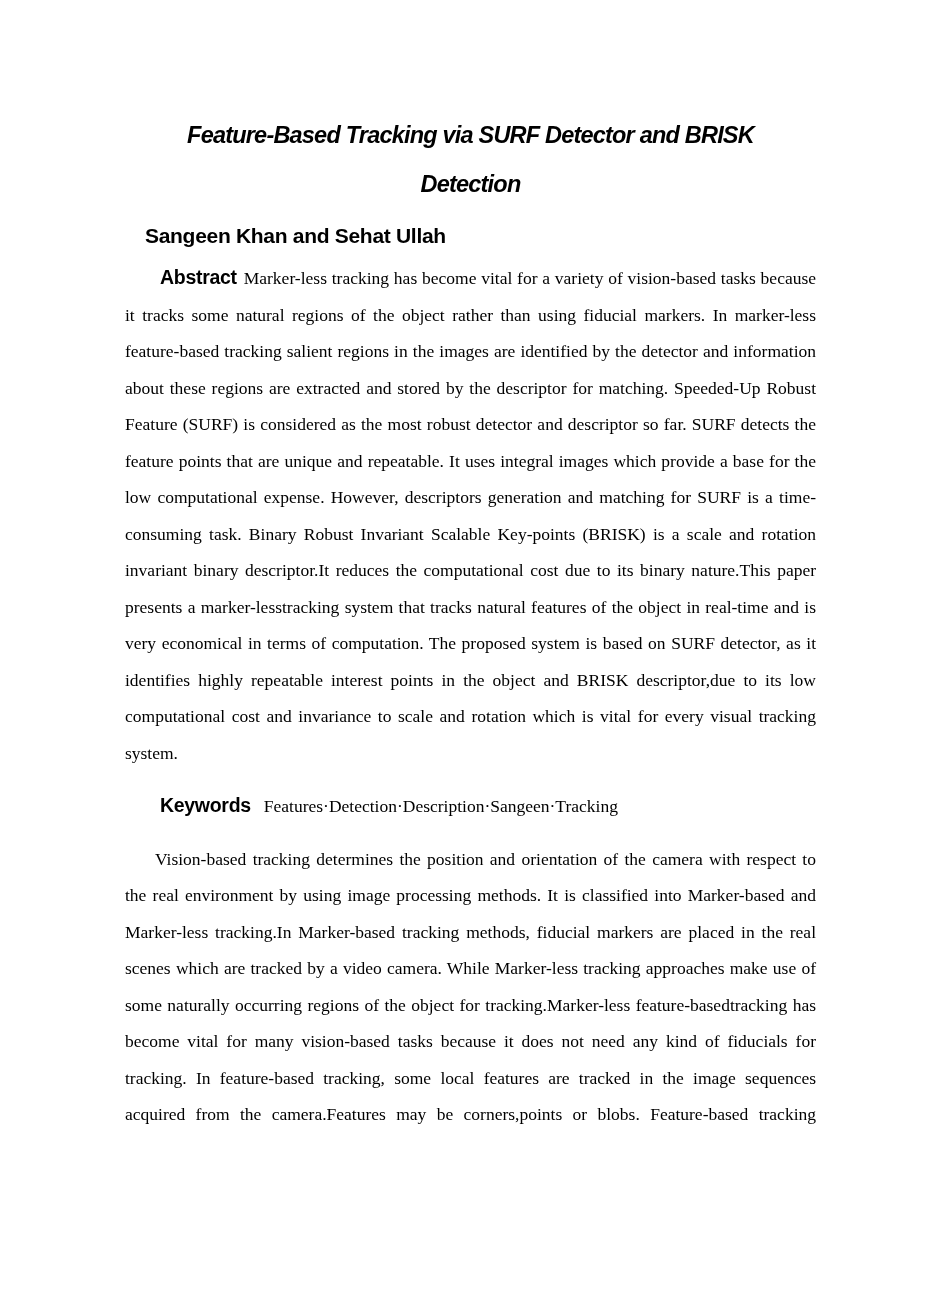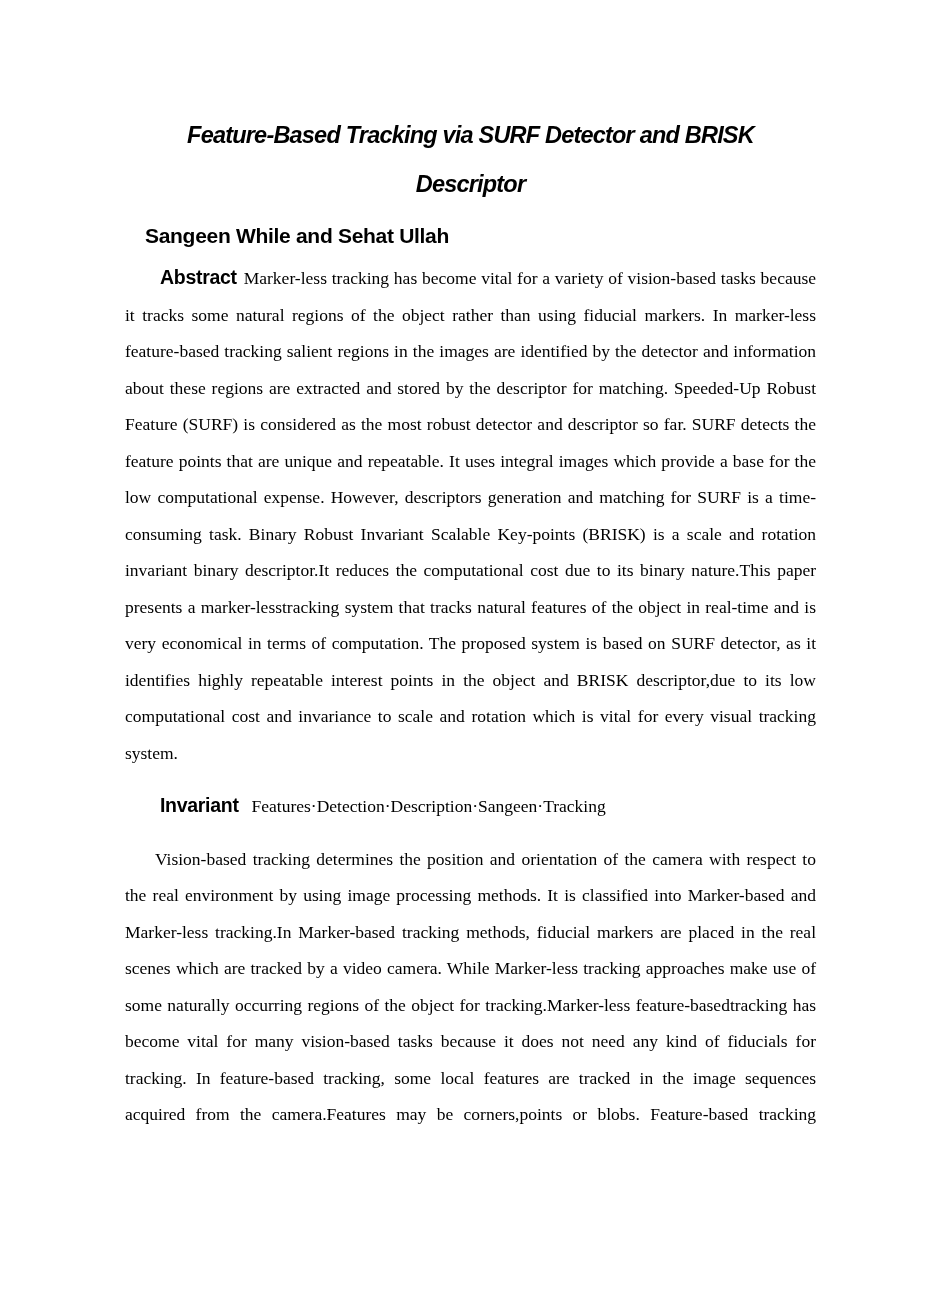--- a/index.html
+++ b/index.html
@@ -80,25 +80,25 @@
     text-align-last: justify;
   }
 </style>
 </head>
 <body>
 
 <div class="page">
 
   <h1 class="title">
     <span class="tline">Feature-Based Tracking via SURF Detector and BRISK</span>
-    <span class="tline">Descriptor</span>
+    <span class="tline">Detection</span>
   </h1>
 
-  <div class="authors">Sangeen While and Sehat Ullah</div>
+  <div class="authors">Sangeen Khan and Sehat Ullah</div>
 
   <p class="body-para abstract"><span class="lead abstract-lead">Abstract</span><span>Marker-less tracking has become vital for a variety of vision-based tasks because it tracks some natural regions of the object rather than using fiducial markers. In marker-less feature-based tracking salient regions in the images are identified by the detector and information about these regions are extracted and stored by the descriptor for matching. Speeded-Up Robust Feature (SURF) is considered as the most robust detector and descriptor so far. SURF detects the feature points that are unique and repeatable. It uses integral images which provide a base for the low computational expense. However, descriptors generation and matching for SURF is a time-consuming task. Binary Robust Invariant Scalable Key-points (BRISK) is a scale and rotation invariant binary descriptor.It reduces the computational cost due to its binary nature.This paper presents a marker-lesstracking system that tracks natural features of the object in real-time and is very economical in terms of computation. The proposed system is based on SURF detector, as it identifies highly repeatable interest points in the object and BRISK descriptor,due to its low computational cost and invariance to scale and rotation which is vital for every visual tracking system.</span></p>
 
-  <p class="body-para keywords"><span class="lead kw-lead">Invariant</span><span>Features·Detection·Description·Sangeen·Tracking</span></p>
+  <p class="body-para keywords"><span class="lead kw-lead">Keywords</span><span>Features·Detection·Description·Sangeen·Tracking</span></p>
 
 
   <p class="body-para intro">Vision-based tracking determines the position and orientation of the camera with respect to the real environment by using image processing methods. It is classified into Marker-based and Marker-less tracking.In Marker-based tracking methods, fiducial markers are placed in the real scenes which are tracked by a video camera. While Marker-less tracking approaches make use of some naturally occurring regions of the object for tracking.Marker-less feature-basedtracking has become vital for many vision-based tasks because it does not need any kind of fiducials for tracking. In feature-based tracking, some local features are tracked in the image sequences acquired from the camera.Features may be corners,points or blobs. Feature-based tracking</p>
 
 </div>
 
 </body></html>

